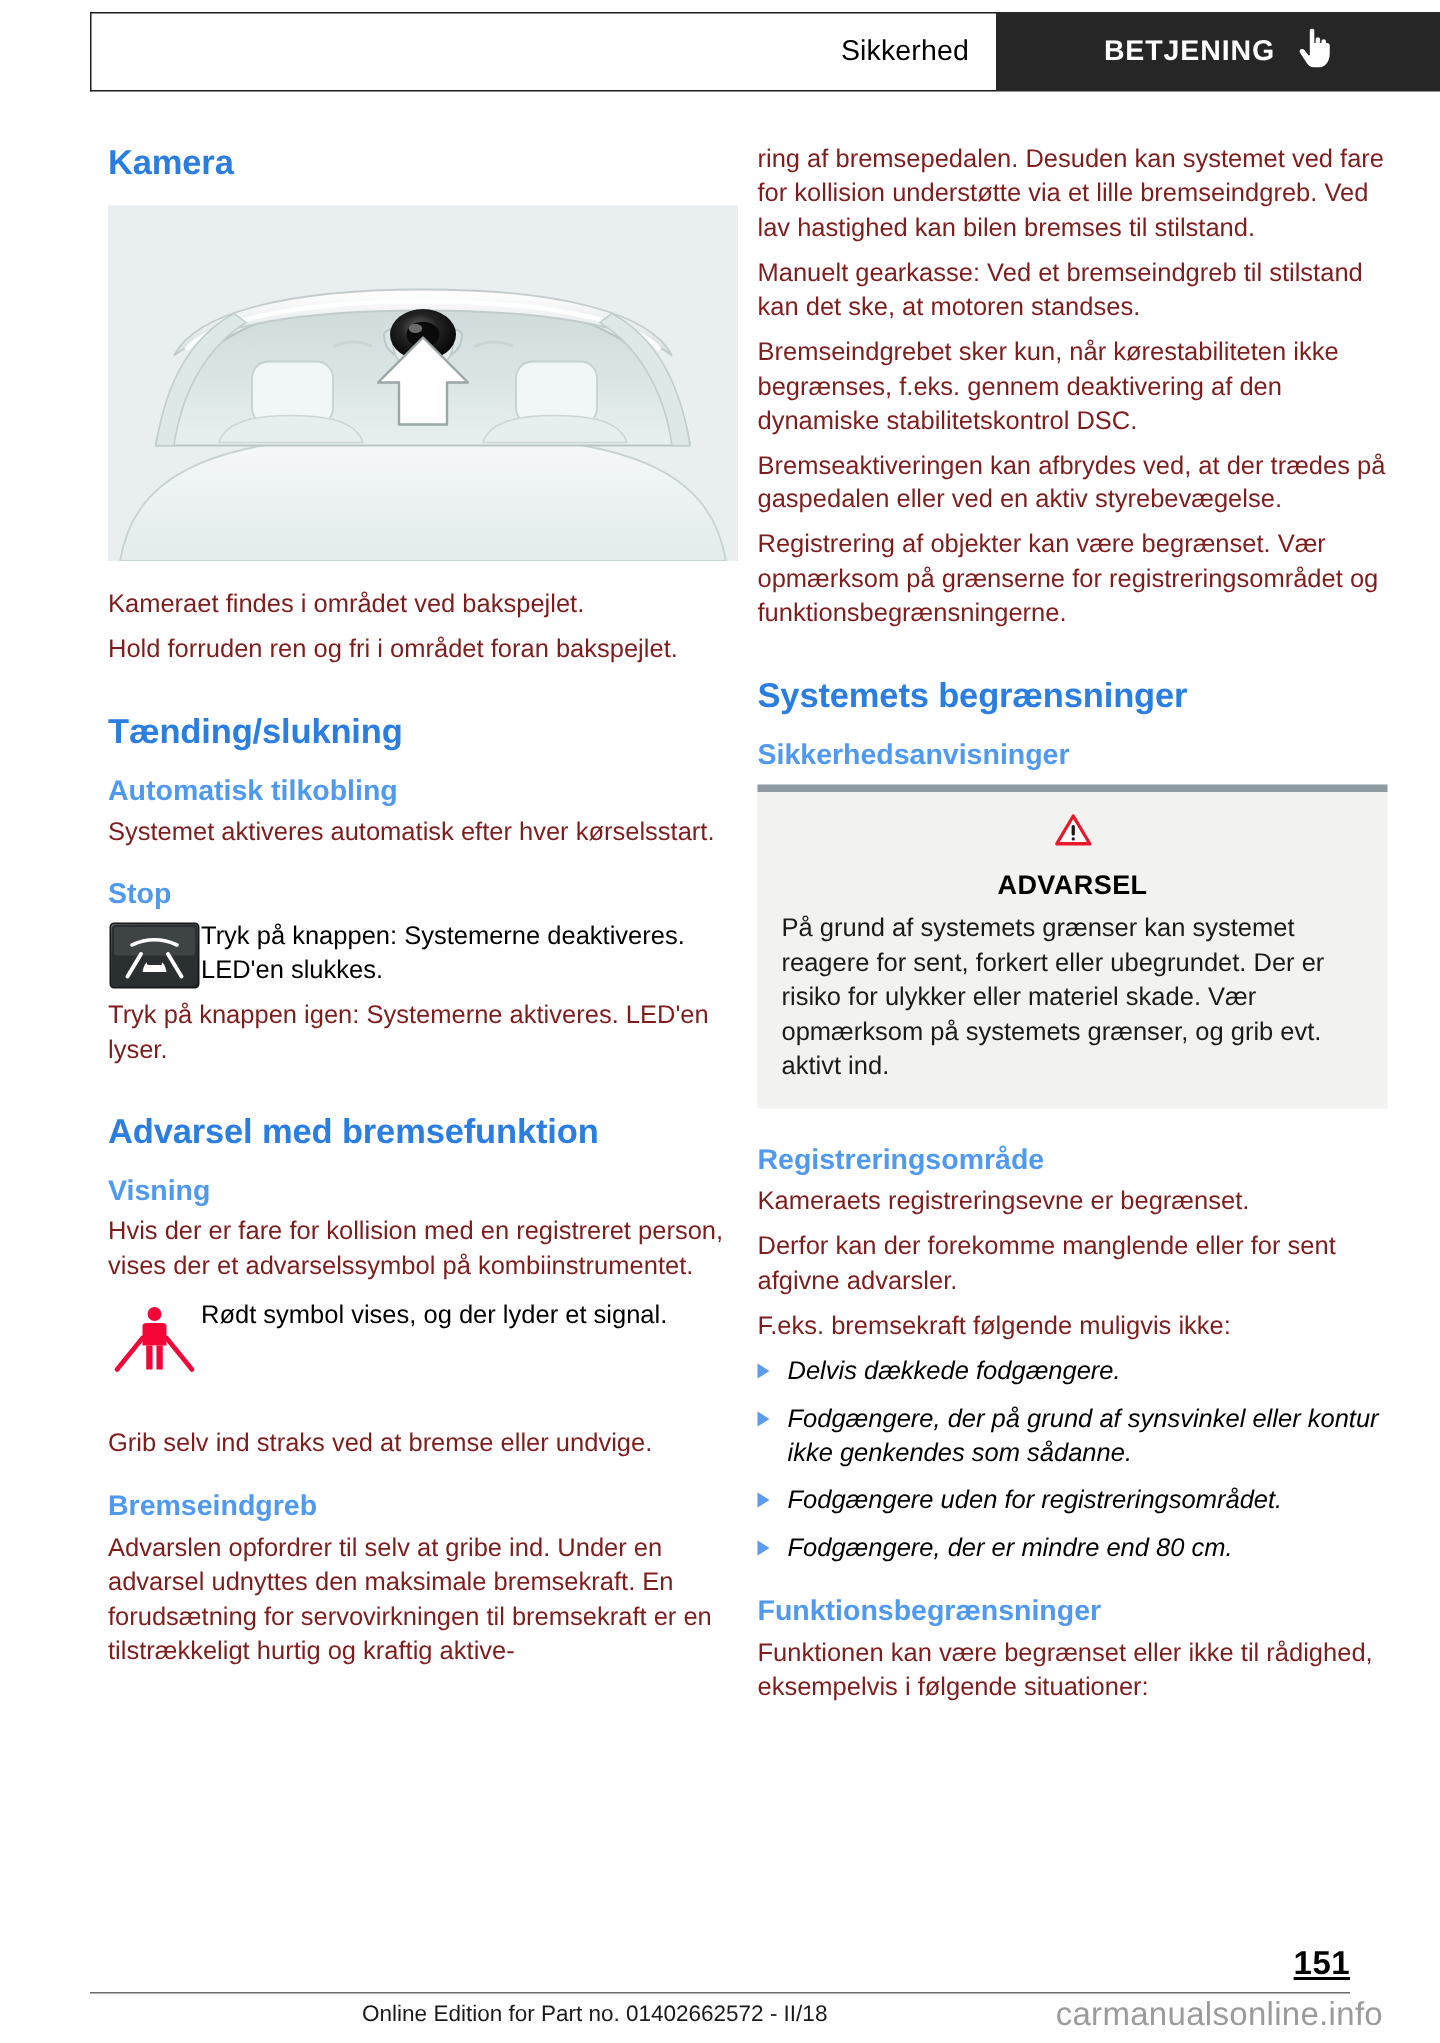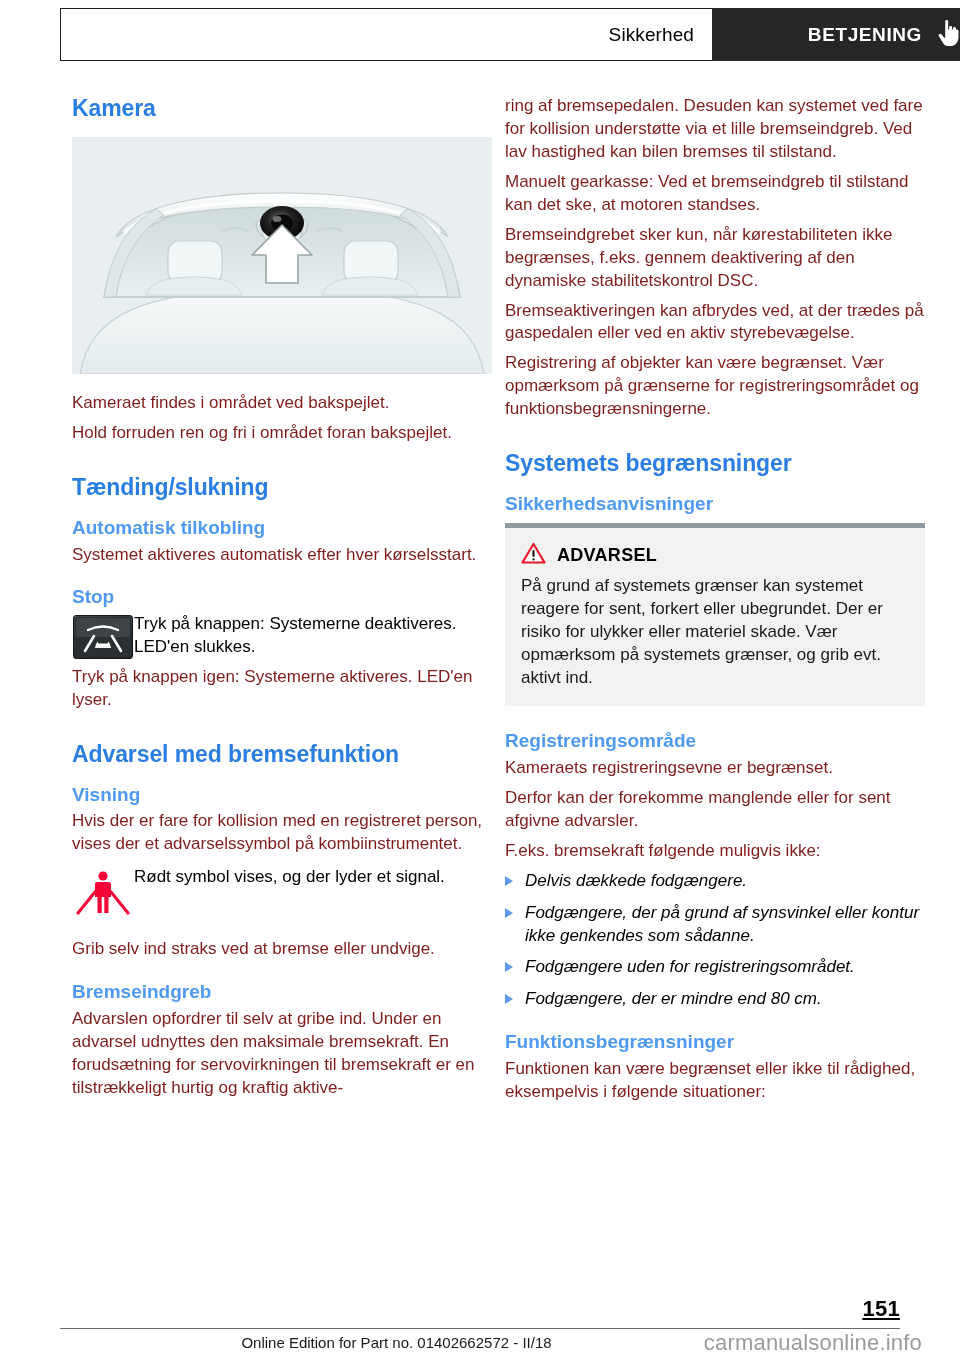--- a/index.html
+++ b/index.html
@@ -36,25 +36,25 @@
     justify-content: flex-end;
     padding-right: 18px;
     box-sizing: border-box;
   }
   .header-left .chapter {
     font-size: 19px;
     color: #000;
     letter-spacing: .1px;
   }
   .header-right {
-    width: 248px;
+    width: 296px;
     background: #262626;
     display: flex;
     align-items: center;
-    justify-content: flex-end;
+    justify-content: center;
     gap: 14px;
     box-sizing: border-box;
   }
   .header-right .section {
     font-size: 19px;
     font-weight: bold;
     color: #ffffff;
     letter-spacing: .6px;
   }
   .hand-icon { display: block; }
@@ -145,20 +145,21 @@
     border-top: 5px solid #8e9ba0;
     padding: 14px 16px 16px 16px;
     margin-top: 8px;
     box-sizing: border-box;
   }
   .warn-head {
     display: flex;
     align-items: center;
     gap: 11px;
     margin-bottom: 7px;
+    flex-direction: column;
   }
   .warn-title {
     font-size: 18px;
     font-weight: bold;
     letter-spacing: .3px;
     color: #000;
   }
   .warn-box p {
     font-size: 17px;
     line-height: 1.35;
@@ -349,21 +350,21 @@
             <rect x="22.5" y="29" width="4.2" height="16" fill="#f50537"></rect>
             <rect x="29.3" y="29" width="4.2" height="16" fill="#f50537"></rect>
             <path d="M20 24 L 3 45" stroke="#f50537" stroke-width="3.1" stroke-linecap="round"></path>
             <path d="M36 24 L 53 45" stroke="#f50537" stroke-width="3.1" stroke-linecap="round"></path>
           </svg>
         </span>
       </div>
       <div class="text-cell">Rødt symbol vises, og der lyder et signal.</div>
     </div>
 
-    <p class="body" style="margin-top:16px;">Grib selv ind straks ved at bremse eller undvige.</p>
+    <p class="body" style="margin-top:28px;">Grib selv ind straks ved at bremse eller undvige.</p>
 
     <h2 class="h-sub">Bremseindgreb</h2>
     <p class="body">Advarslen opfordrer til selv at gribe ind. Under en advarsel udnyttes den maksimale bremsekraft. En forudsætning for servovirkningen til bremsekraft er en tilstrækkeligt hurtig og kraftig aktive-</p>
   </div>
 
   <div class="col col-right">
 
     <p class="body">ring af bremsepedalen. Desuden kan systemet ved fare for kollision understøtte via et lille bremseindgreb. Ved lav hastighed kan bilen bremses til stilstand.</p>
     <p class="body">Manuelt gearkasse: Ved et bremseindgreb til stilstand kan det ske, at motoren standses.</p>
     <p class="body">Bremseindgrebet sker kun, når kørestabiliteten ikke begrænses, f.eks. gennem deaktivering af den dynamiske stabilitetskontrol DSC.</p>

